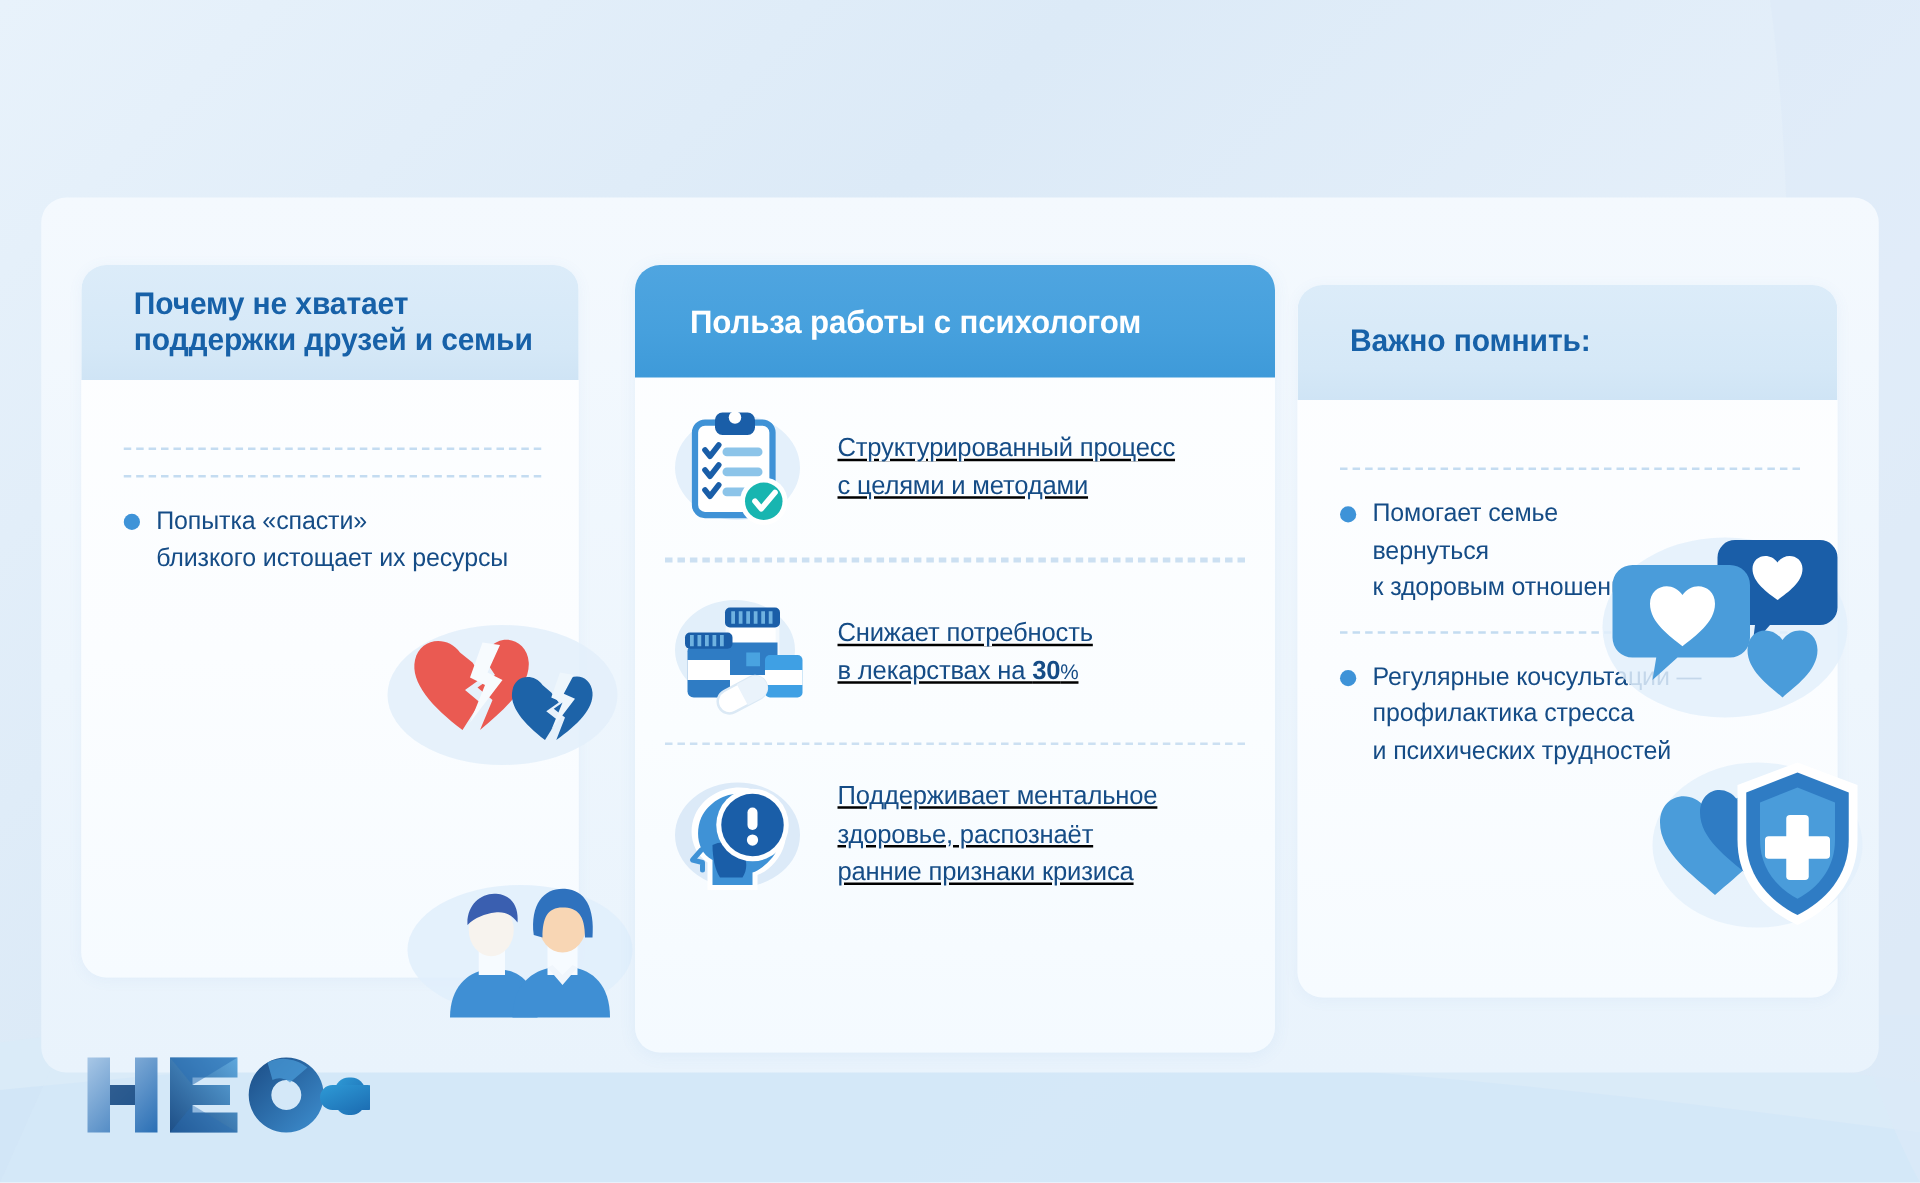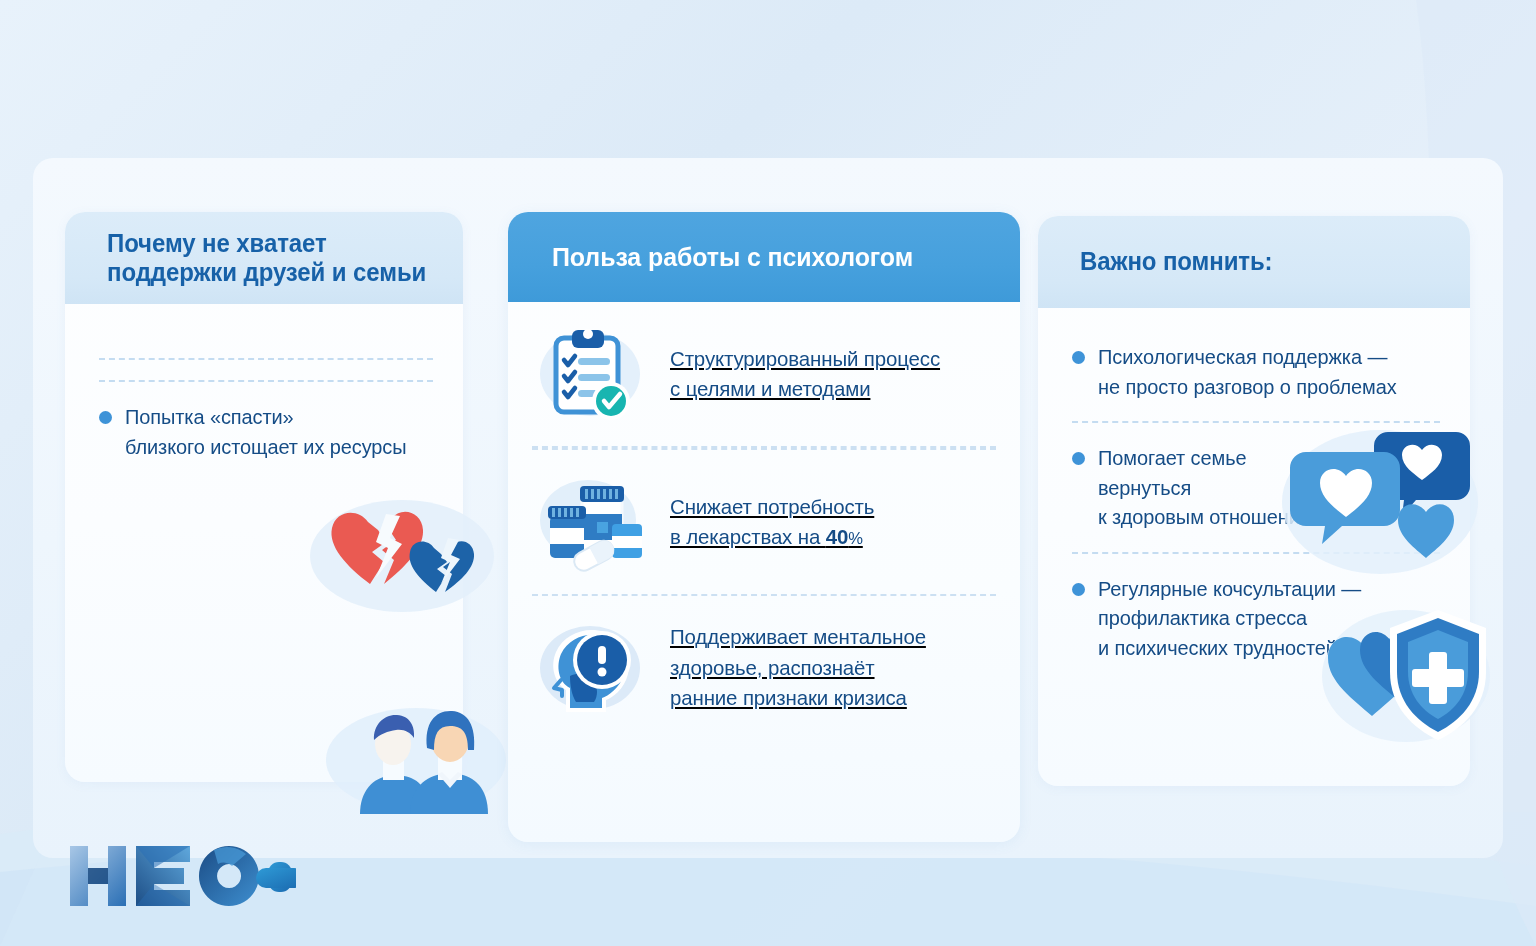--- a/index.html
+++ b/index.html
@@ -77,21 +77,21 @@
   }
 
   
   .col {
     position: absolute;
     border-radius: 20px;
     overflow: hidden;
   }
   .col-left  { left: 65px;   top: 212px; width: 398px; height: 570px; }
   .col-mid   { left: 508px;  top: 212px; width: 512px; height: 630px; }
-  .col-right { left: 1038px; top: 216px; width: 432px; height: 570px; }
+  .col-right { left: 1038px; top: 228px; width: 432px; height: 570px; }
 
   .col-left, .col-right {
     background: linear-gradient(180deg, #fdfeff 0%, #fbfdff 55%, #f6fbff 100%);
     box-shadow: 0 2px 12px rgba(80,140,200,0.06);
   }
   .col-mid {
     background: linear-gradient(180deg, #fdfeff 0%, #fafdff 60%, #f4faff 100%);
     box-shadow: 0 2px 14px rgba(80,140,200,0.08);
   }
 
@@ -360,21 +360,21 @@
             <rect x="76" y="66" width="30" height="12" fill="#ffffff"></rect>
 
             <g transform="rotate(-28 58 84)">
               <rect x="36" y="76" width="42" height="19" rx="9.5" fill="#ffffff" stroke="#dbe9f5" stroke-width="2"></rect>
               <path d="M57,76 h12 a9.5,9.5 0 0 1 0,19 h-12 Z" fill="#eaf3fb"></path>
             </g>
           </svg>
         </div>
         <div class="mid-text">
           <span>Снижает потребность</span><br>
-          <span>в лекарствах на </span><b>40</b><span class="pct">%</span>
+          <span>в лекарствах на </span><b>30</b><span class="pct">%</span>
         </div>
       </div>
 
       <div class="dashed-sep-mid"></div>
 
       <div class="mid-row">
         <div class="mid-icon">
           <svg width="112" height="104" viewBox="0 0 112 104" xmlns="http://www.w3.org/2000/svg">
             <ellipse cx="54" cy="52" rx="50" ry="42" fill="#dceaf8"></ellipse>
             <path d="M30,96 L30,74 C18,66 14,50 20,36 C28,18 50,10 68,16 C86,22 96,40 92,58 C88,74 76,82 70,84 L70,96 Z" fill="#ffffff"></path>
@@ -396,27 +396,20 @@
 
     </div>
   </div>
 
   <div class="col col-right">
     <div class="col-head col-head-side">
       <div class="col-head-text">Важно помнить:</div>
     </div>
     <div class="bullets">
 
-      <div class="bullet-item">
-        <span class="bullet-dot"></span>
-        <span class="bullet-text">
-          <span>Психологическая поддержка —</span><br>
-          <span>не просто разговор о проблемах</span>
-        </span>
-      </div>
 
       <div class="dashed-sep"></div>
 
       <div class="bullet-item">
         <span class="bullet-dot"></span>
         <span class="bullet-text">
           <span>Помогает семье</span><br>
           <span>вернуться</span><br>
           <span>к здоровым отношениям</span>
         </span>

